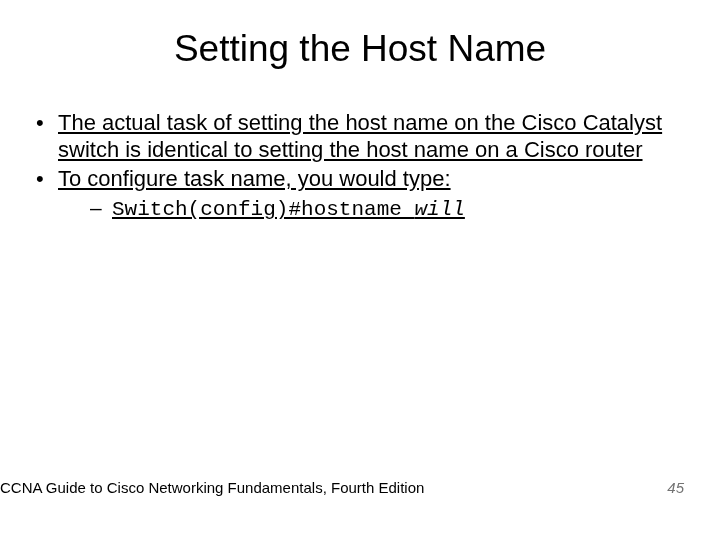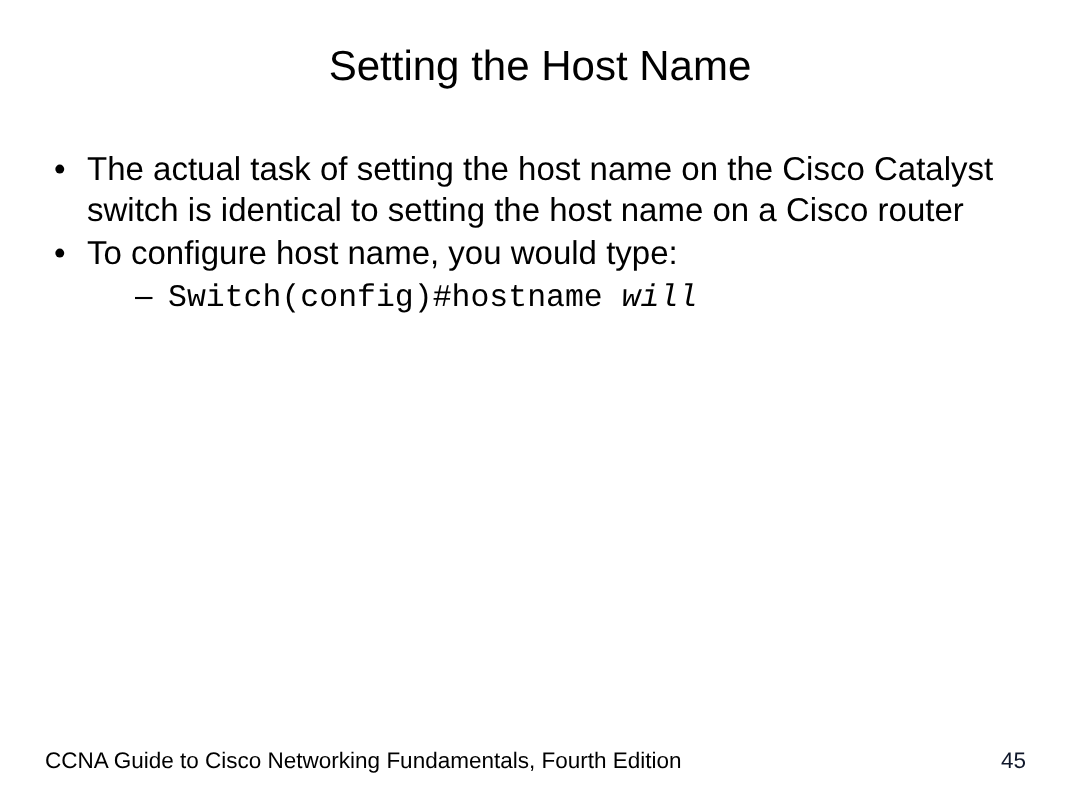--- a/index.html
+++ b/index.html
@@ -11,38 +11,39 @@
       width: 720px;
       height: 540px;
       background: #ffffff;
       font-family: Arial, Helvetica, sans-serif;
       color: #000000;
       position: relative;
       overflow: hidden;
     }
     .slide-title {
       text-align: center;
-      font-size: 28px;
+      font-size: 37px;
       font-weight: normal;
       padding-top: 28px;
       padding-bottom: 40px;
     }
     .content {
       padding-left: 30px;
       padding-right: 30px;
     }
     ul.main-list {
       list-style: none;
     }
     ul.main-list > li.bullet-item {
       position: relative;
       padding-left: 28px;
       font-size: 22px;
       line-height: 1.22;
       margin-bottom: 2px;
+      text-decoration: underline;
     }
     ul.main-list > li.bullet-item::before {
       content: "•";
       position: absolute;
       left: 6px;
       top: 0;
       font-size: 22px;
     }
     ul.sub-list {
       list-style: none;
@@ -66,47 +67,47 @@
     }
     .mono {
       font-family: "Courier New", Courier, monospace;
     }
     .mono-italic {
       font-family: "Courier New", Courier, monospace;
       font-style: italic;
     }
     .footer {
       position: absolute;
-      bottom: 24px;
+      bottom: 44px;
       left: 0;
       right: 0;
-      padding-left: 30px;
       padding-right: 36px;
       display: flex;
       justify-content: space-between;
       align-items: center;
       font-size: 15px;
     }
     .footer-text {
       color: #000000;
     }
     .page-number {
-      color: #0f172a;
+      color: #737373;
+      font-style: italic;
     }
   </style>
 </head>
 <body>
 
 <h1 class="slide-title">Setting the Host Name</h1>
 
 <div class="content">
   <ul class="main-list">
     <li class="bullet-item">The actual task of setting the host name on the Cisco Catalyst switch is identical to setting the host name on a Cisco router</li>
     <li class="bullet-item">
-      <span>To configure host name, you would type:</span>
+      <span>To configure task name, you would type:</span>
       <ul class="sub-list">
         <li class="sub-item"><span class="mono">Switch(config)#hostname </span><span class="mono-italic">will</span></li>
       </ul>
     </li>
   </ul>
 </div>
 
 <div class="footer">
   <span class="footer-text">CCNA Guide to Cisco Networking Fundamentals, Fourth Edition</span>
   <span class="page-number">45</span>

